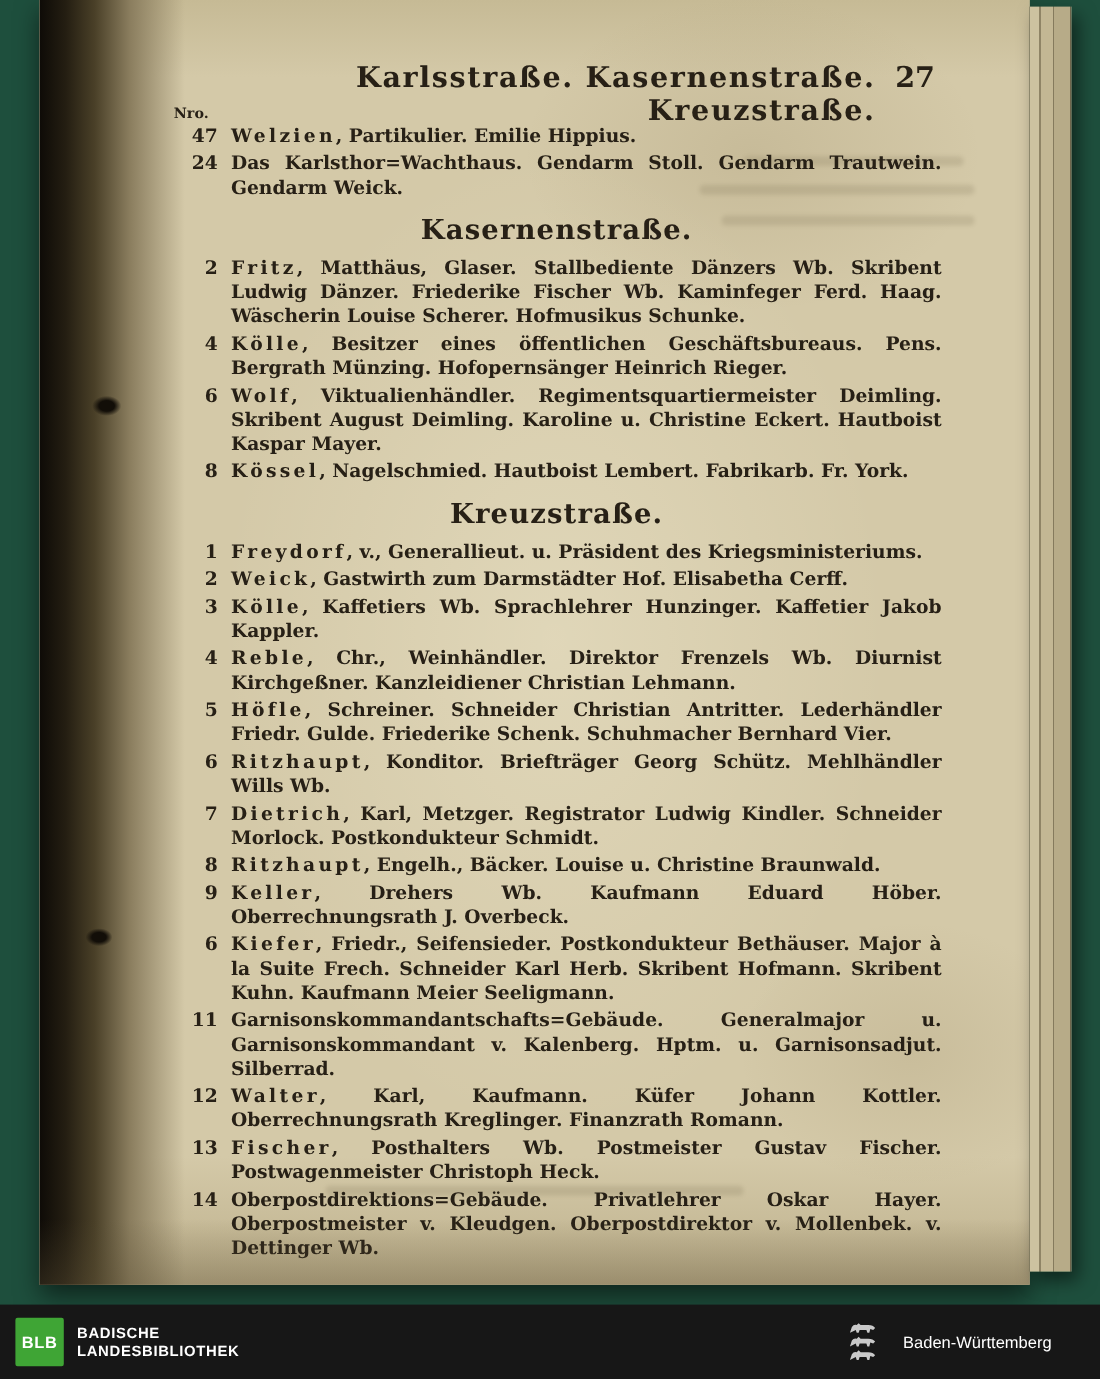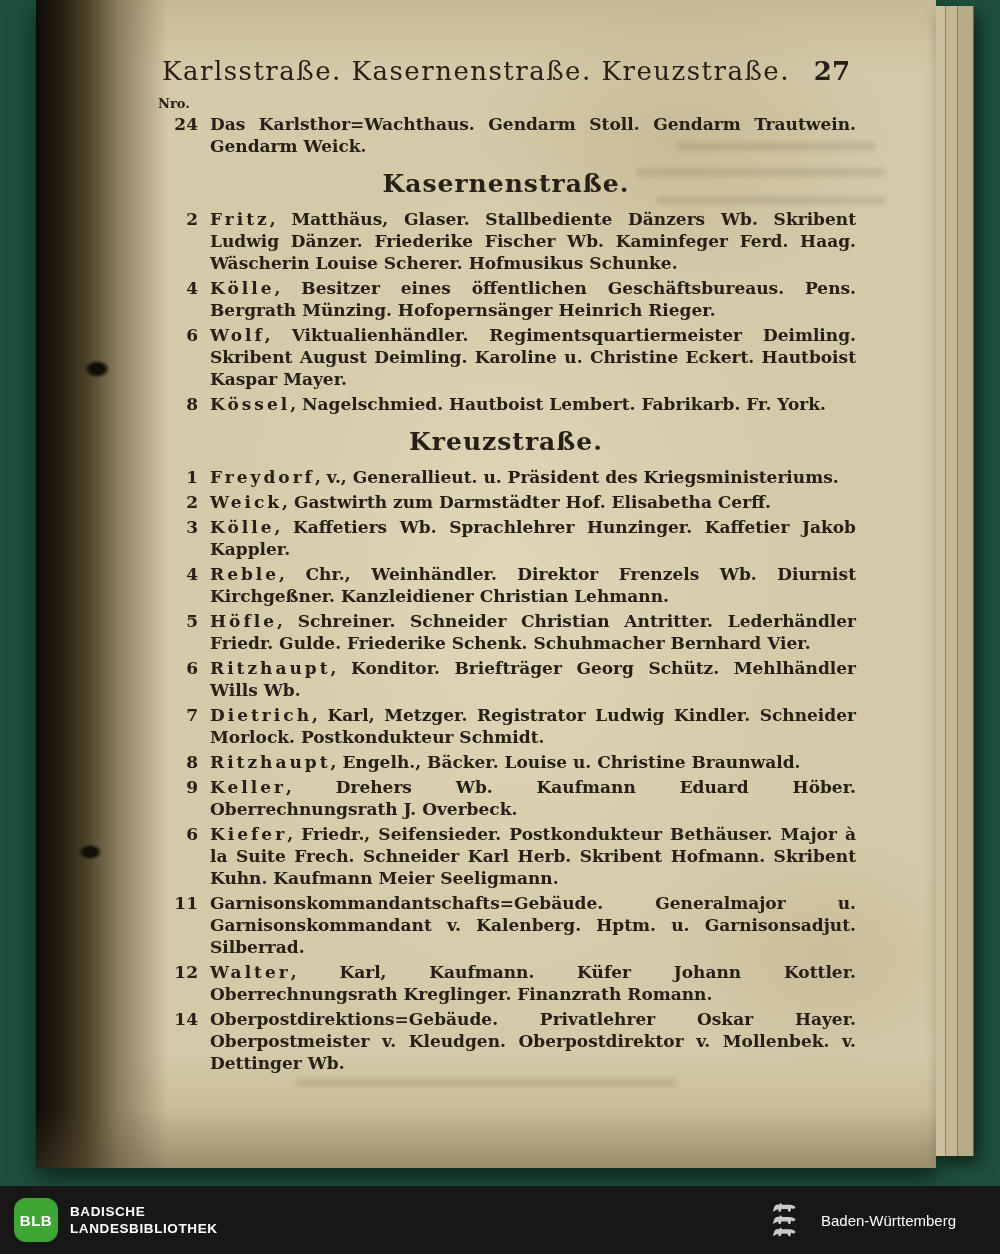--- a/index.html
+++ b/index.html
@@ -74,23 +74,23 @@
     left: 120px; top: 56px;
     width: 700px;
     color: #272016;
   }
   .page-header {
     position: relative;
     height: 40px;
   }
   .running-title {
     display: block;
-    text-align: center;
+    text-align: right;
     font-size: 26px;
-    font-weight: normal;
+    font-weight: bold;
     letter-spacing: 1.5px;
     padding-right: 60px;
   }
   .pagenum {
     position: absolute;
     right: 6px; top: 0;
     font-size: 26px;
     font-weight: bold;
   }
   .nro-label {
@@ -140,21 +140,21 @@
     font-family: "Liberation Sans", sans-serif;
   }
   .brand-left { display: flex; align-items: center; gap: 12px; }
   .blb-logo {
     width: 44px; height: 44px;
     background: #3fa535;
     color: #ffffff;
     font-weight: bold;
     font-size: 15px;
     display: flex; align-items: center; justify-content: center;
-    border-radius: 12px;
+    border-radius: 2px;
     letter-spacing: .5px;
   }
   .library-name {
     color: #ffffff;
     font-weight: bold;
     font-size: 13.5px;
     line-height: 17px;
     letter-spacing: .6px;
   }
   .brand-right {
@@ -181,20 +181,24 @@
     <div class="bleed" style="left:260px; top:1078px; width:380px; height:9px;"></div>
 
     <div class="text-block">
       <div class="page-header">
         <span class="running-title">Karlsstraße. Kasernenstraße. Kreuzstraße.</span>
         <span class="pagenum">27</span>
       </div>
       <div class="nro-label">Nro.</div>
       <div id="sections">
           <div class="entry">
+            <span class="nro">47</span>
+            <span class="etext"><span class="sperr">Welzien</span>, Partikulier. Emilie Hippius.</span>
+          </div>
+          <div class="entry">
             <span class="nro">24</span>
             <span class="etext">Das Karlsthor=Wachthaus. Gendarm Stoll. Gendarm Trautwein. Gendarm Weick.</span>
           </div>
           <div class="section-heading">Kasernenstraße.</div>
           <div class="entry">
             <span class="nro">2</span>
             <span class="etext"><span class="sperr">Fritz</span>, Matthäus, Glaser. Stallbediente Dänzers Wb. Skribent Ludwig Dänzer. Friederike Fischer Wb. Kaminfeger Ferd. Haag. Wäscherin Louise Scherer. Hofmusikus Schunke.</span>
           </div>
           <div class="entry">
             <span class="nro">4</span>
@@ -249,20 +253,24 @@
             <span class="nro">6</span>
             <span class="etext"><span class="sperr">Kiefer</span>, Friedr., Seifensieder. Postkondukteur Bethäuser. Major à la Suite Frech. Schneider Karl Herb. Skribent Hofmann. Skribent Kuhn. Kaufmann Meier Seeligmann.</span>
           </div>
           <div class="entry">
             <span class="nro">11</span>
             <span class="etext">Garnisonskommandantschafts=Gebäude. Generalmajor u. Garnisonskommandant v. Kalenberg. Hptm. u. Garnisonsadjut. Silberrad.</span>
           </div>
           <div class="entry">
             <span class="nro">12</span>
             <span class="etext"><span class="sperr">Walter</span>, Karl, Kaufmann. Küfer Johann Kottler. Oberrechnungsrath Kreglinger. Finanzrath Romann.</span>
+          </div>
+          <div class="entry">
+            <span class="nro">13</span>
+            <span class="etext"><span class="sperr">Fischer</span>, Posthalters Wb. Postmeister Gustav Fischer. Postwagenmeister Christoph Heck.</span>
           </div>
           <div class="entry">
             <span class="nro">14</span>
             <span class="etext">Oberpostdirektions=Gebäude. Privatlehrer Oskar Hayer. Oberpostmeister v. Kleudgen. Oberpostdirektor v. Mollenbek. v. Dettinger Wb.</span>
           </div>
         </div>
     </div>
   </div>
 
   <div class="page-stack"></div>

